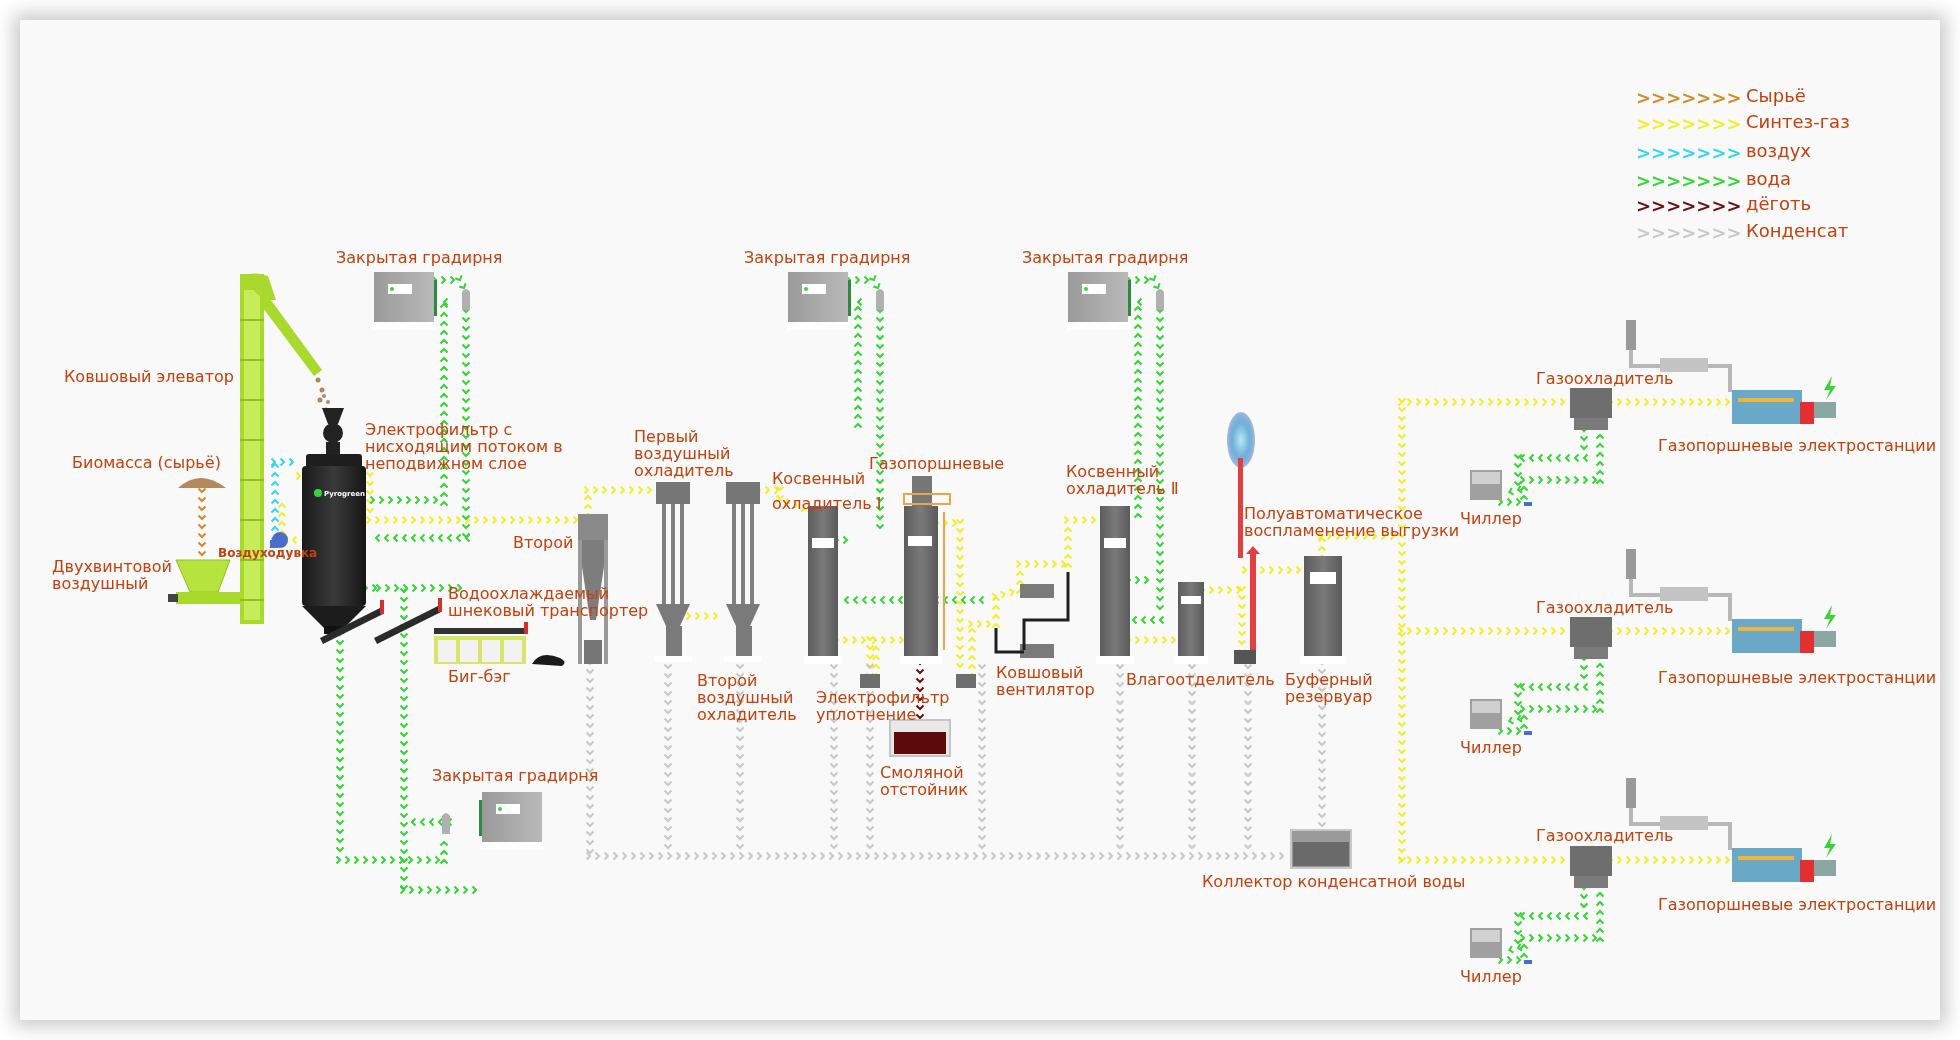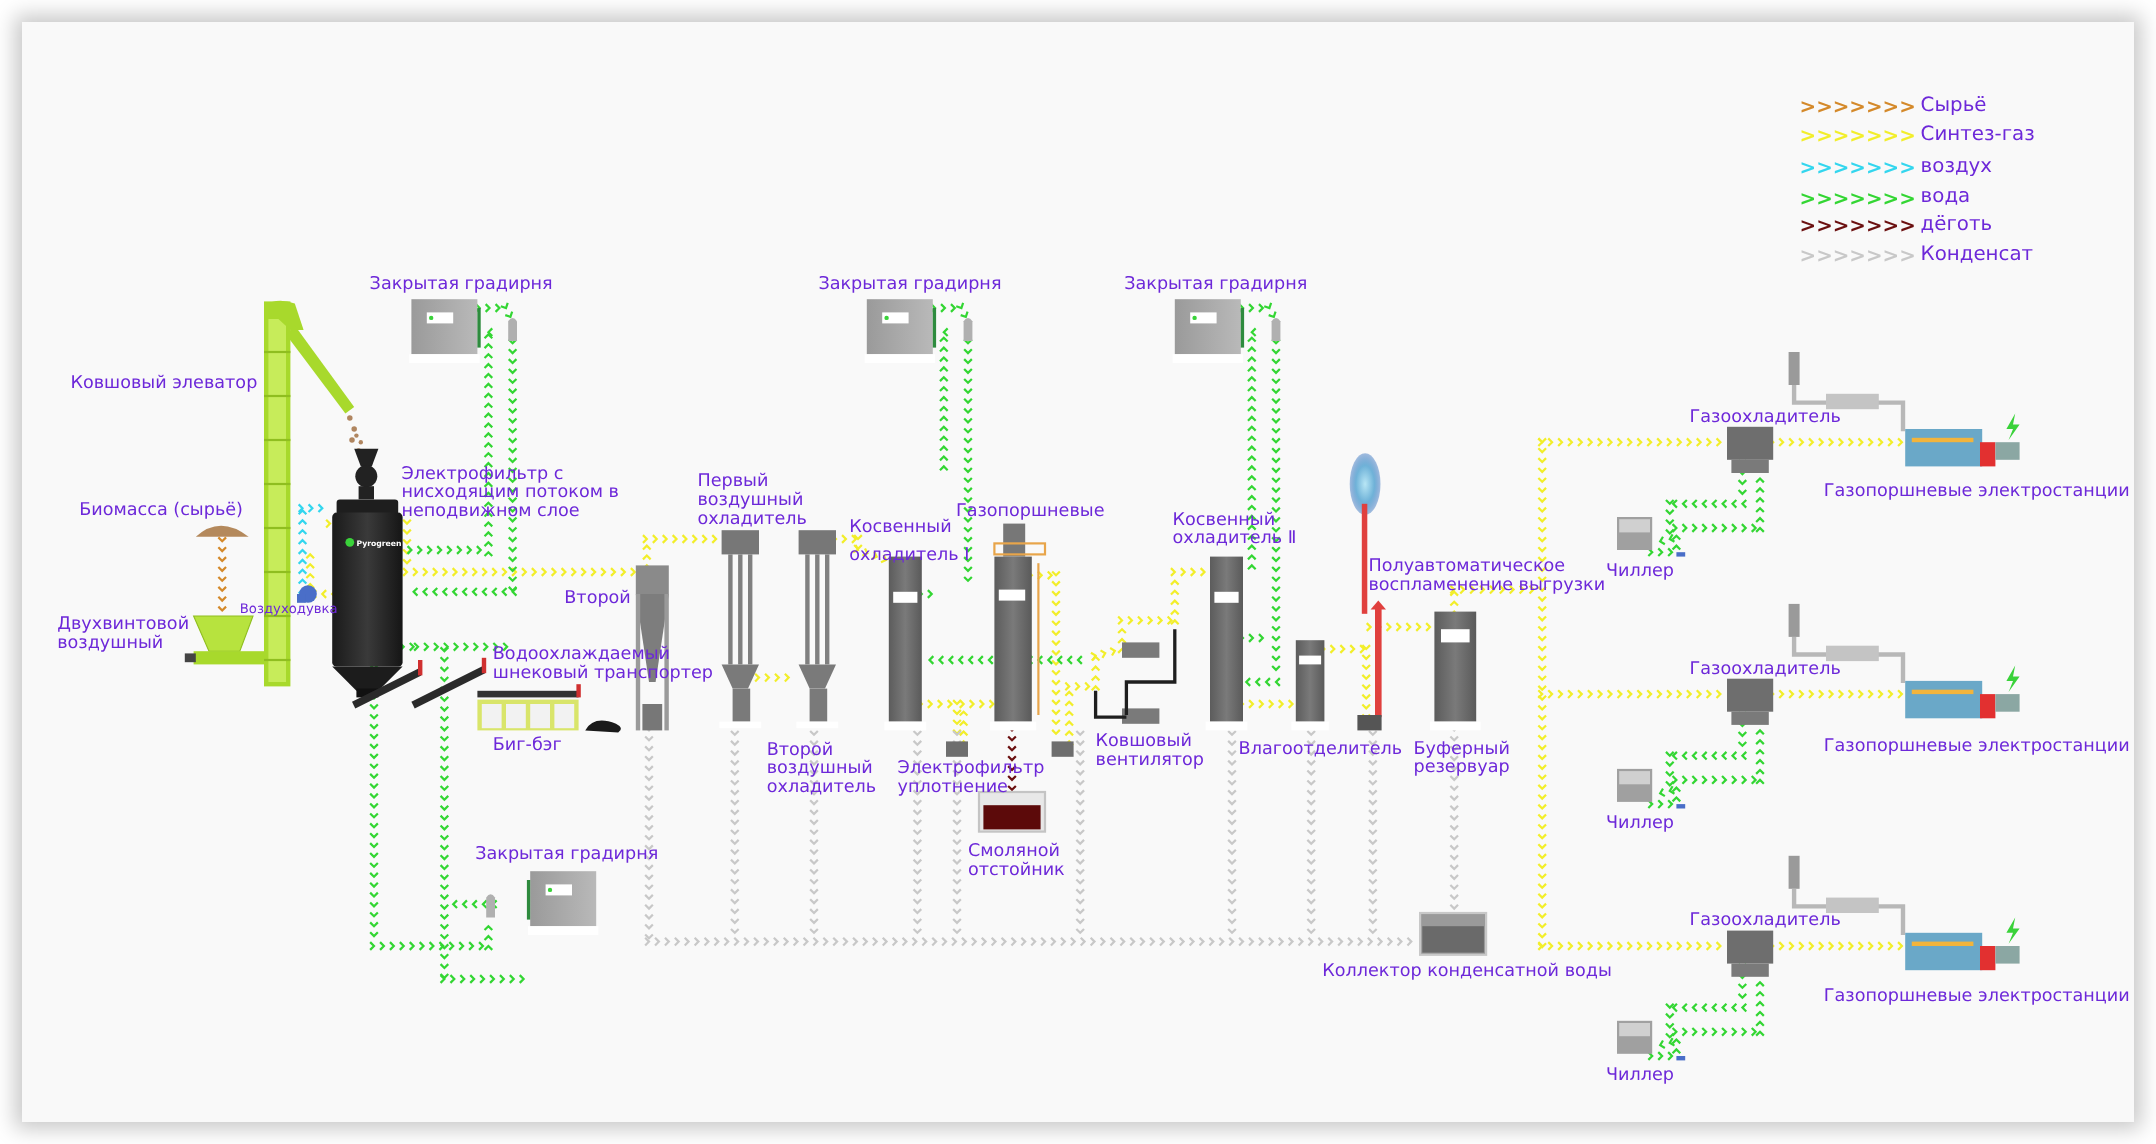--- a/index.html
+++ b/index.html
@@ -1,20 +1,20 @@
 <!DOCTYPE html>
 <html><head>
 <meta charset="utf-8">
 <style>
   html,body{margin:0;padding:0;background:#ffffff;}
   body{width:1960px;height:1040px;position:relative;overflow:hidden;font-family:"DejaVu Sans","Liberation Sans",sans-serif;}
   #frame{position:absolute;left:20px;top:20px;width:1920px;height:1000px;background:#f9f9f9;box-shadow:0 0 18px 6px rgba(0,0,0,0.22);}
   #canvas{position:absolute;left:0;top:0;width:1960px;height:1040px;}
-  .lbl{position:absolute;font-size:16px;color:#6d28d9;line-height:18px;white-space:nowrap;}
-  .lbl.small{font-size:12px;line-height:14px;}
+  .lbl{position:absolute;font-size:16px;color:#c2410c;line-height:18px;white-space:nowrap;}
+  .lbl.small{font-size:12px;line-height:14px;font-weight:bold;}
   .lbl.legend{font-size:18px;line-height:20px;}
   .leg-row{position:absolute;left:1636px;height:22px;}
   .leg-row .arrows{position:absolute;left:0;top:4px;font-size:18px;font-weight:bold;letter-spacing:0px;line-height:16px;}
   .leg-row .txt{position:absolute;left:110px;top:0;}
 </style>
 </head>
 <body>
 
 <div id="frame"></div>
 
@@ -1503,21 +1503,21 @@
   <div class="leg-row" style="top:194px">
     <span class="arrows" style="color:#6b1010">&gt;&gt;&gt;&gt;&gt;&gt;&gt;</span>
     <span class="txt lbl legend">дёготь</span>
   </div>
   <div class="leg-row" style="top:221px">
     <span class="arrows" style="color:#c8c8c8">&gt;&gt;&gt;&gt;&gt;&gt;&gt;</span>
     <span class="txt lbl legend">Конденсат</span>
   </div>
 </div>
 
-<div class="lbl" style="left:64px;top:339px">Ковшовый элеватор</div>
+<div class="lbl" style="left:64px;top:368px">Ковшовый элеватор</div>
 <div class="lbl" style="left:72px;top:454px">Биомасса (сырьё)</div>
 <div class="lbl" style="left:52px;top:558px">Двухвинтовой</div>
 <div class="lbl" style="left:52px;top:575px">воздушный</div>
 <div class="lbl small" style="left:218px;top:546px">Воздуходувка</div>
 <div class="lbl" style="left:365px;top:421px">Электрофильтр с</div>
 <div class="lbl" style="left:365px;top:438px">нисходящим потоком в</div>
 <div class="lbl" style="left:365px;top:455px">неподвижном слое</div>
 <div class="lbl" style="left:336px;top:249px">Закрытая градирня</div>
 <div class="lbl" style="left:744px;top:249px">Закрытая градирня</div>
 <div class="lbl" style="left:1022px;top:249px">Закрытая градирня</div>

